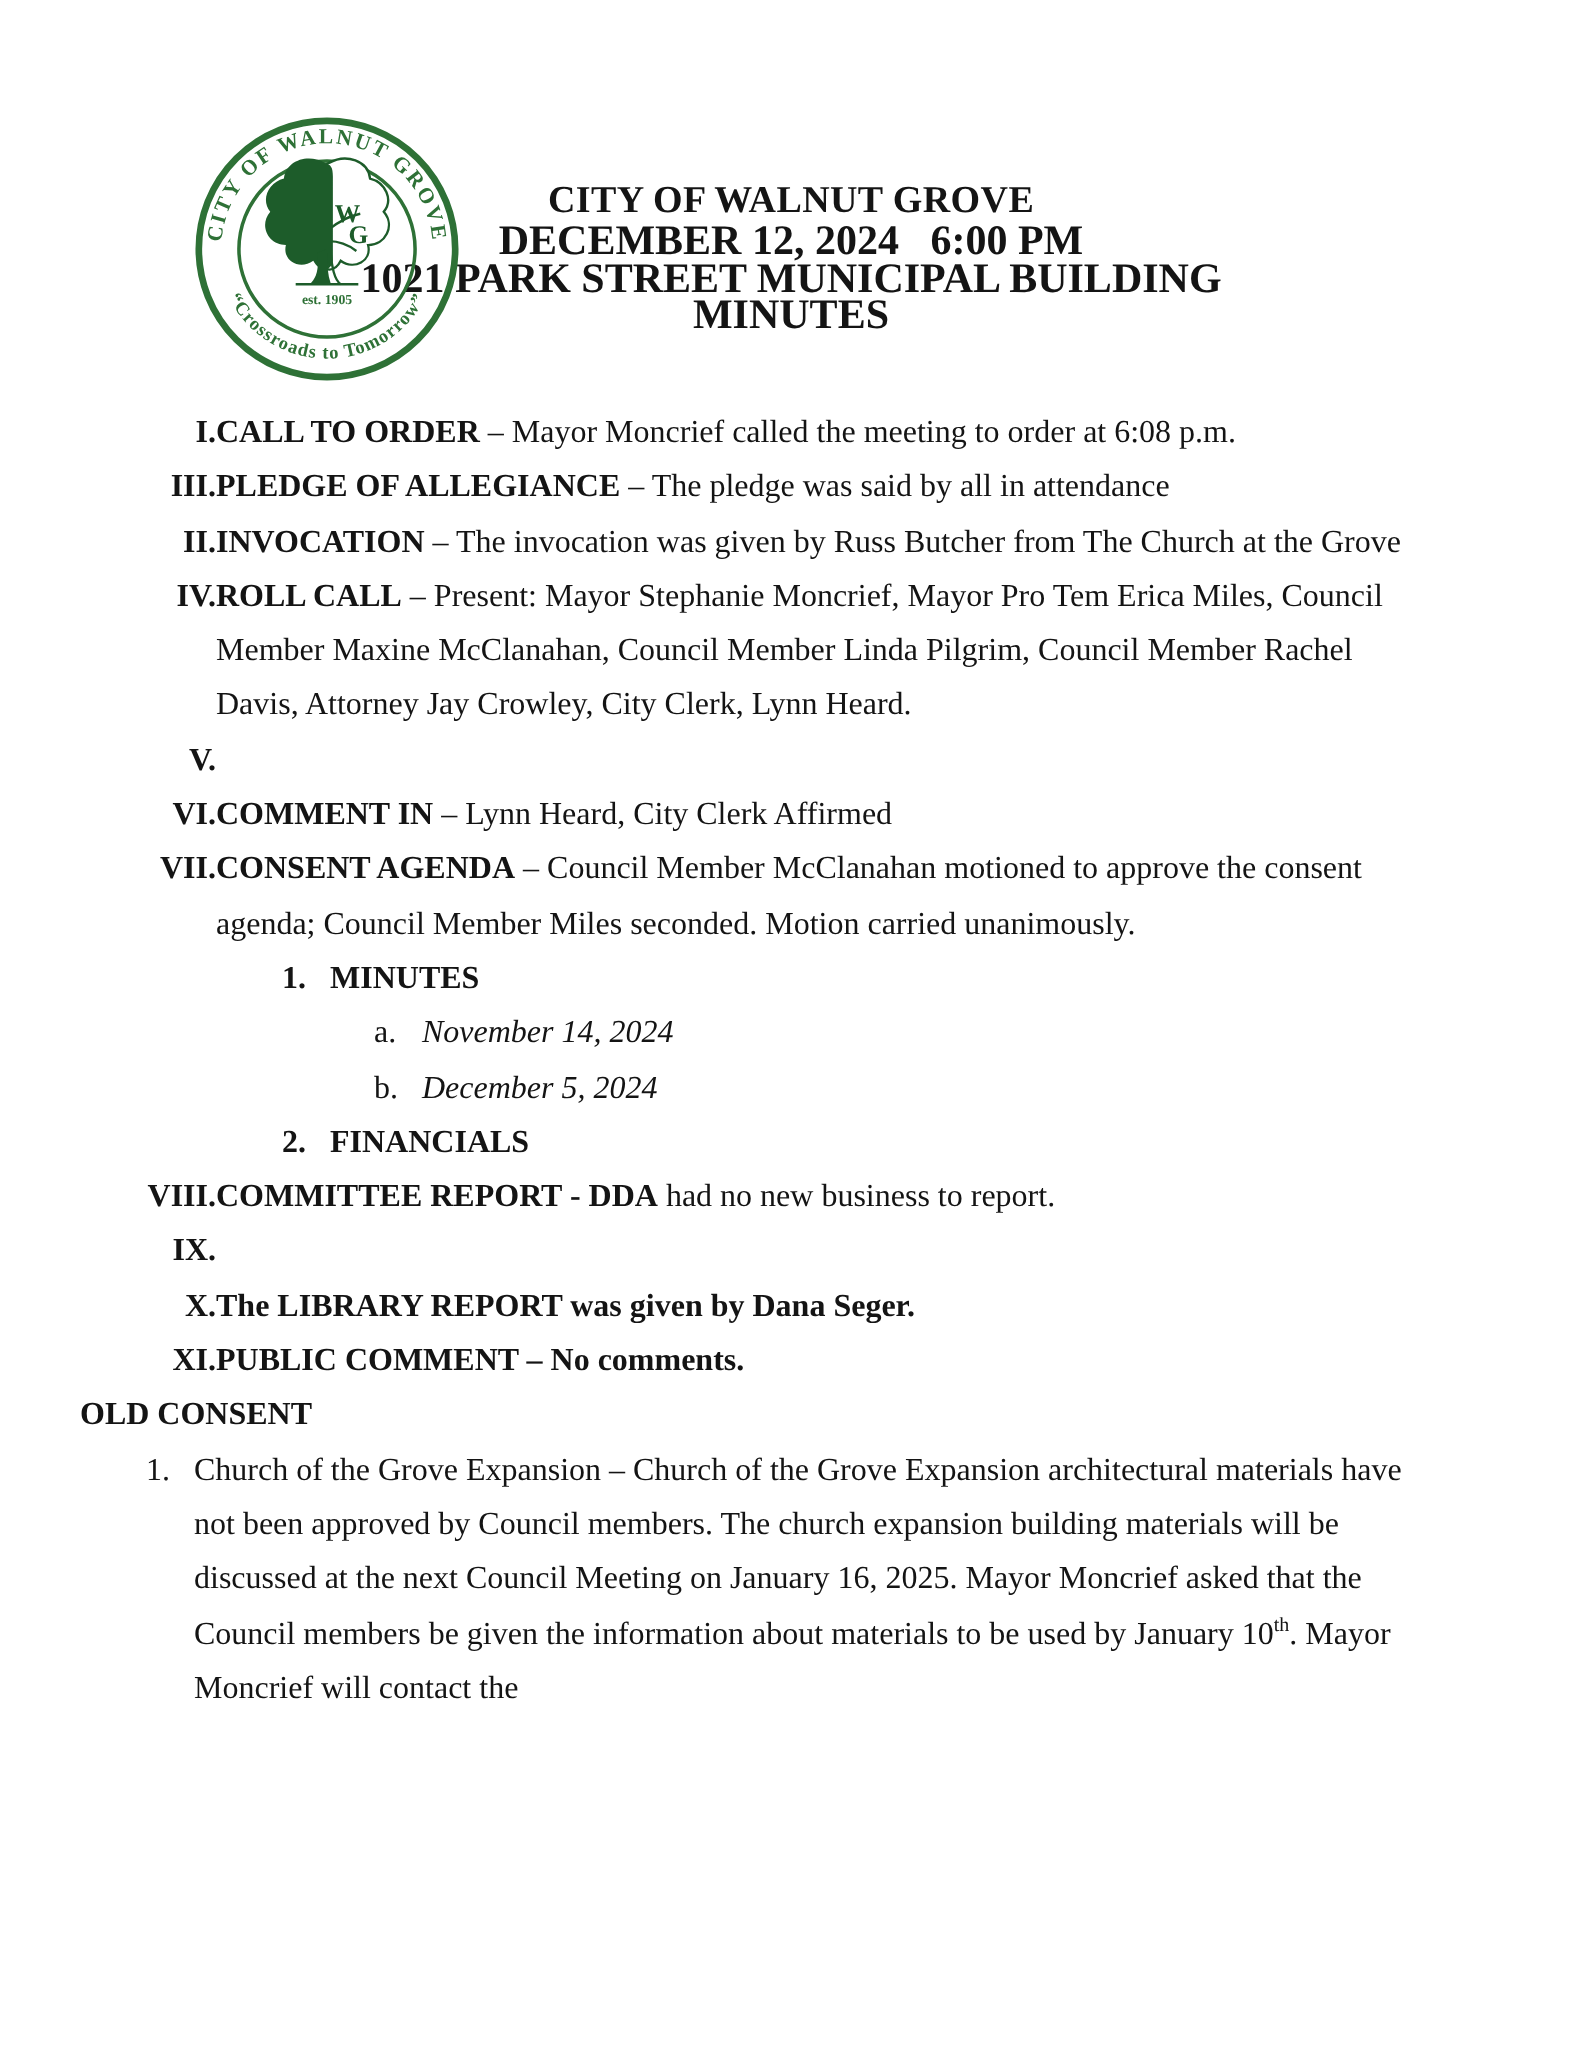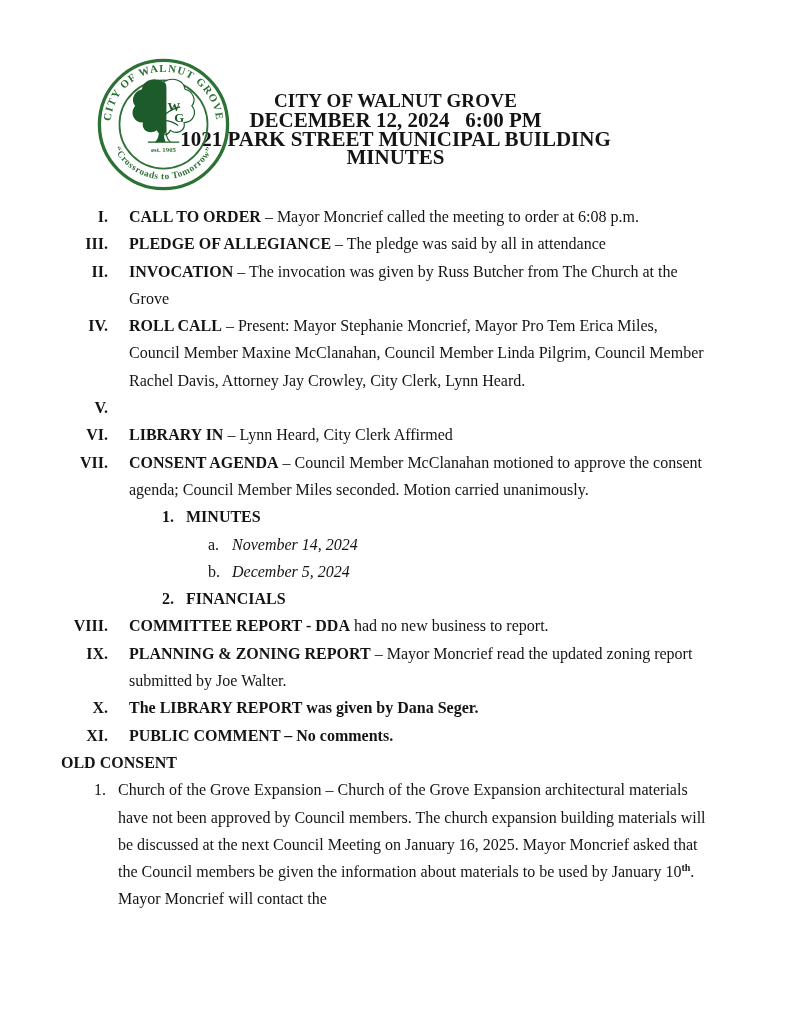--- a/index.html
+++ b/index.html
@@ -47,30 +47,30 @@
     font-family: "Liberation Serif", serif;
   }
   .header-text { text-align: center; padding-top: 90px; font-weight: bold; }
   .h-title { font-size: 19px; line-height: 21px; letter-spacing: 0.2px; }
   .h-line  { font-size: 21px; line-height: 18.5px; white-space: pre-wrap; }
 
   
   .minutes-body { font-size: 16px; line-height: 27.3px; }
   .item { display: flex; margin-left: 40px; width: 672px; }
   .num { flex: 0 0 68px; text-align: right; font-weight: bold; }
-  .content { margin-left: 21px; flex: 1; }
+  .content { flex: 1; }
   .b { font-weight: bold; }
   .sub1 { display: flex; font-weight: bold; }
   .sub1.normal { font-weight: normal; }
   .sub1-num { flex: 0 0 24px; margin-left: 33px; }
   .sub1-content { flex: 1; }
   .sub2 { display: flex; font-weight: normal; }
   .sub2-num { flex: 0 0 24px; margin-left: 22px; }
   .sub2-content { flex: 1; font-style: italic; }
-  sup { font-size: 10px; line-height: 0; vertical-align: super; font-weight: bold; }
+  sup { font-size: 10px; line-height: 0; vertical-align: super; }
 </style>
 </head>
 <body>
 
 <div class="page">
 
   <div class="header">
 
     <svg class="seal" viewBox="0 0 140 140" style="--green: #2e7136;">
       <g style="--tree-green: #1d5c2a;">
@@ -128,21 +128,21 @@
       <div class="num">IV.</div>
       <div class="content"><span class="b">ROLL CALL</span><span> – Present: Mayor Stephanie Moncrief, Mayor Pro Tem Erica Miles, Council Member Maxine McClanahan, Council Member Linda Pilgrim, Council Member Rachel Davis, Attorney Jay Crowley, City Clerk, Lynn Heard.</span></div>
     </div>
 
     <div class="item">
       <div class="num">V.</div>
     </div>
 
     <div class="item">
       <div class="num">VI.</div>
-      <div class="content"><span class="b">LIBRARY IN</span><span> – Lynn Heard, City Clerk Affirmed</span></div>
+      <div class="content"><span class="b">COMMENT IN</span><span> – Lynn Heard, City Clerk Affirmed</span></div>
     </div>
 
     <div class="item">
       <div class="num">VII.</div>
       <div class="content"><span class="b">CONSENT AGENDA</span><span> – Council Member McClanahan motioned to approve the consent agenda; Council Member Miles seconded. Motion carried unanimously.</span>
         <div class="sub1">
           <div class="sub1-num">1.</div>
           <div class="sub1-content"><span>MINUTES</span>
             <div class="sub2">
               <div class="sub2-num">a.</div>
@@ -161,21 +161,20 @@
       </div>
     </div>
 
     <div class="item">
       <div class="num">VIII.</div>
       <div class="content"><span class="b">COMMITTEE REPORT - DDA</span><span> had no new business to report.</span></div>
     </div>
 
     <div class="item">
       <div class="num">IX.</div>
-      <div class="content"><span class="b">PLANNING &amp; ZONING REPORT</span><span> – Mayor Moncrief read the updated zoning report submitted by Joe Walter.</span></div>
     </div>
 
     <div class="item">
       <div class="num">X.</div>
       <div class="content"><span class="b">The LIBRARY REPORT was given by Dana Seger.</span><span></span></div>
     </div>
 
     <div class="item">
       <div class="num">XI.</div>
       <div class="content"><span class="b">PUBLIC COMMENT – No comments.</span><span></span></div>

